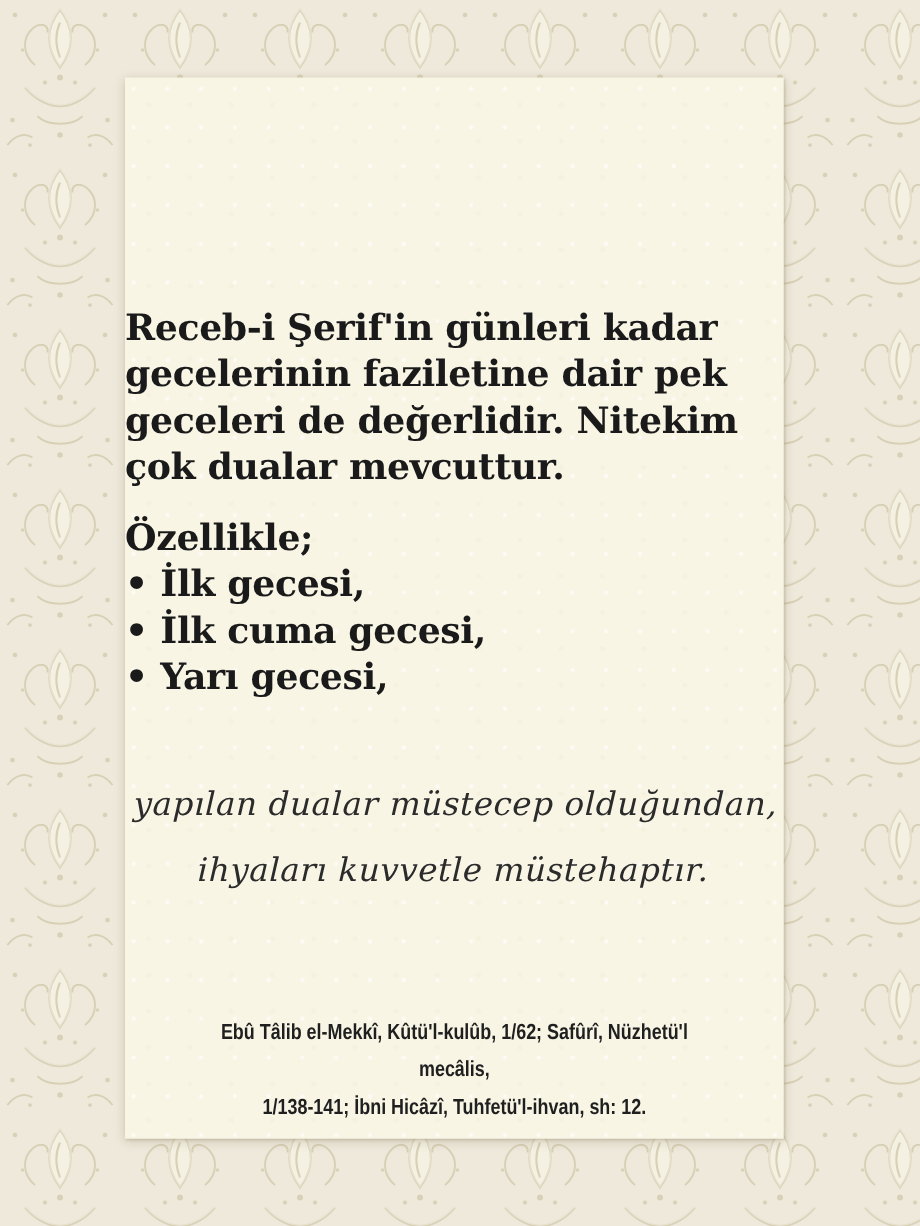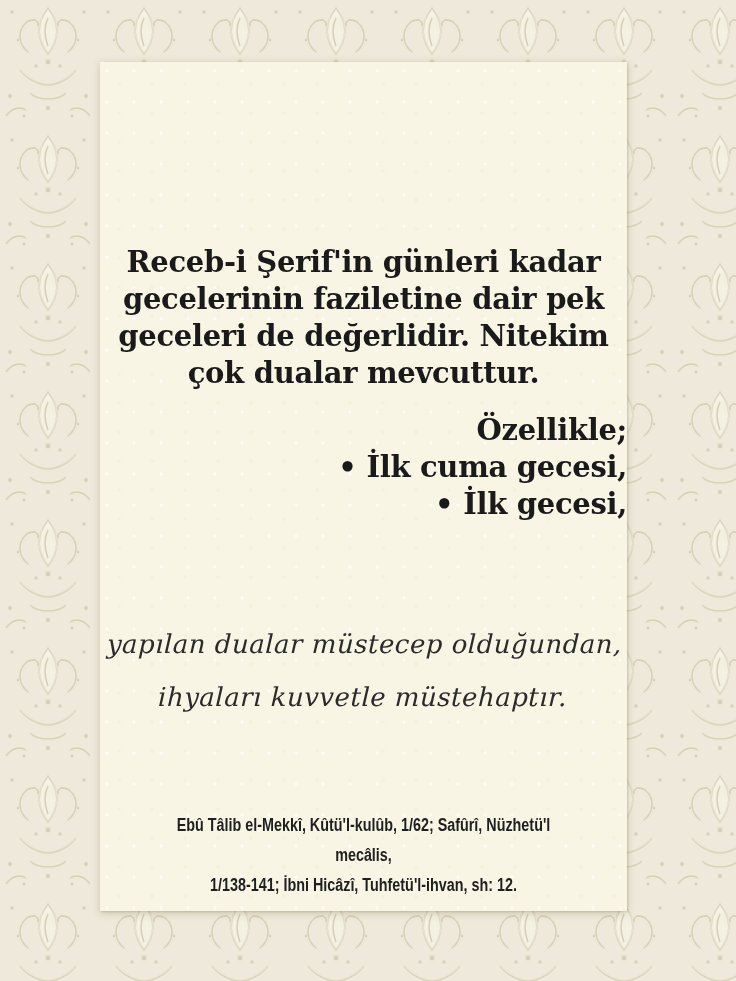--- a/index.html
+++ b/index.html
@@ -35,33 +35,33 @@
       radial-gradient(circle at 7px 9px, rgba(255,255,255,0.6) 1.2px, rgba(255,255,255,0) 2.2px),
       radial-gradient(circle at 19px 22px, rgba(222,214,180,0.12) 1.5px, rgba(255,255,255,0) 2.6px);
     background-size: 27px 31px, 33px 29px;
     box-shadow: 0 2px 8px rgba(130,115,80,0.30), 1px 1px 2px rgba(130,115,80,0.25);
   }
   .main-paragraph {
     position: absolute;
     top: 182px;
     left: 0;
     width: 100%;
-    text-align: center;
+    text-align: left;
     font-weight: 700;
     font-size: 29px;
     line-height: 37px;
     color: #1a1a1a;
     letter-spacing: -0.3px;
   }
   .night-list {
     position: absolute;
     top: 350px;
     left: 0;
     width: 100%;
-    text-align: right;
+    text-align: left;
     font-weight: 700;
     font-size: 29px;
     line-height: 37px;
     color: #1a1a1a;
     letter-spacing: -0.3px;
   }
   .night-list .bullet {
     margin-right: 10px;
   }
   .script-text {
@@ -141,24 +141,27 @@
     <div class="main-paragraph">
       <div>Receb-i Şerif'in günleri kadar</div>
       <div>gecelerinin faziletine dair pek</div>
       <div>geceleri de değerlidir. Nitekim</div>
       <div>çok dualar mevcuttur.</div>
     </div>
 
     <div class="night-list">
       <div>Özellikle;</div>
       <div>
+        <span class="bullet">•</span><span>İlk gecesi,</span>
+      </div>
+      <div>
         <span class="bullet">•</span><span>İlk cuma gecesi,</span>
       </div>
       <div>
-        <span class="bullet">•</span><span>İlk gecesi,</span>
+        <span class="bullet">•</span><span>Yarı gecesi,</span>
       </div>
     </div>
 
     <div class="script-text">
       <div>yapılan dualar müstecep olduğundan,</div>
       <div>ihyaları kuvvetle müstehaptır.</div>
     </div>
 
     <div class="citation">
       <div>Ebû Tâlib el-Mekkî, Kûtü'l-kulûb, 1/62; Safûrî, Nüzhetü'l mecâlis,</div>

